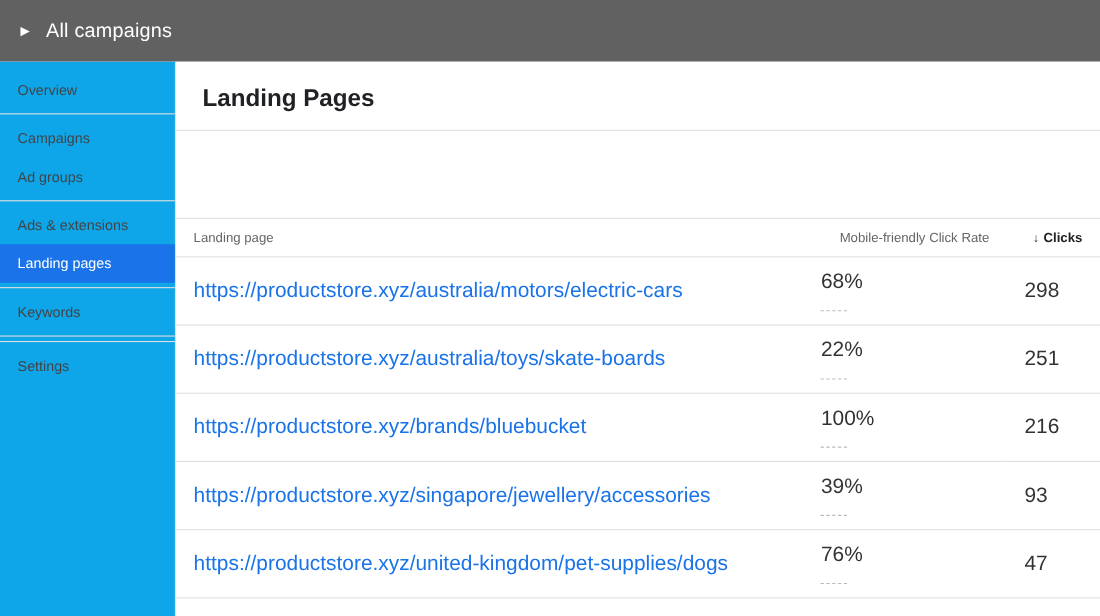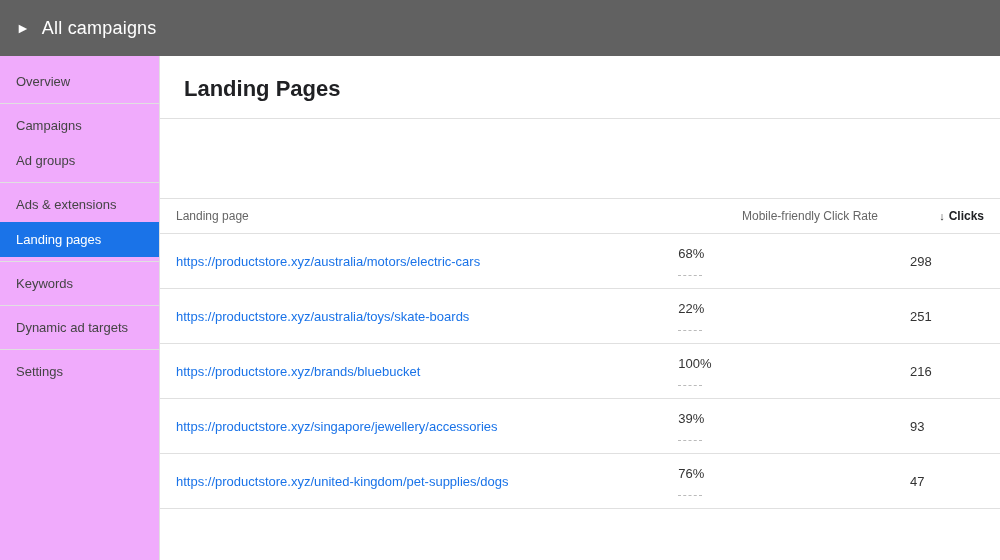--- a/index.html
+++ b/index.html
@@ -29,21 +29,21 @@
     
     .main-area {
       display: flex;
       flex: 1;
       overflow: hidden;
     }
 
     
     .sidebar {
       width: 160px;
-      background: #f0abfc;
+      background: #0ea5e9;
       border-right: 1px solid #e0e0e0;
       flex-shrink: 0;
       overflow-y: auto;
       padding-top: 8px;
     }
     .sidebar-item {
       padding: 10px 16px;
       cursor: pointer;
       color: #444;
       font-size: 13px;
@@ -107,21 +107,21 @@
     }
     thead th.sorted {
       font-weight: 700;
       color: #202124;
     }
     tbody tr {
       border-bottom: 1px solid #e0e0e0;
     }
     tbody td {
       padding: 12px 16px;
-      font-size: 13px;
+      font-size: 19px;
       color: #333;
     }
     tbody td.right {
       text-align: left;
     }
     tbody td.url-cell {
       color: #1a73e8;
     }
     .dashed-underline {
       display: block;
@@ -159,21 +159,20 @@
     <hr class="sidebar-divider">
 
     <div class="sidebar-item">Ads &amp; extensions</div>
 
     <div class="sidebar-item active">Landing pages</div>
     <hr class="sidebar-divider">
 
     <div class="sidebar-item">Keywords</div>
     <hr class="sidebar-divider">
 
-    <div class="sidebar-item">Dynamic ad targets</div>
     <hr class="sidebar-divider">
 
     <div class="sidebar-item">Settings</div>
   </nav>
 
   <main class="content">
     <div class="page-title-area">
       <h1 class="page-title">Landing Pages</h1>
     </div>
     <div class="chart-area"></div>

